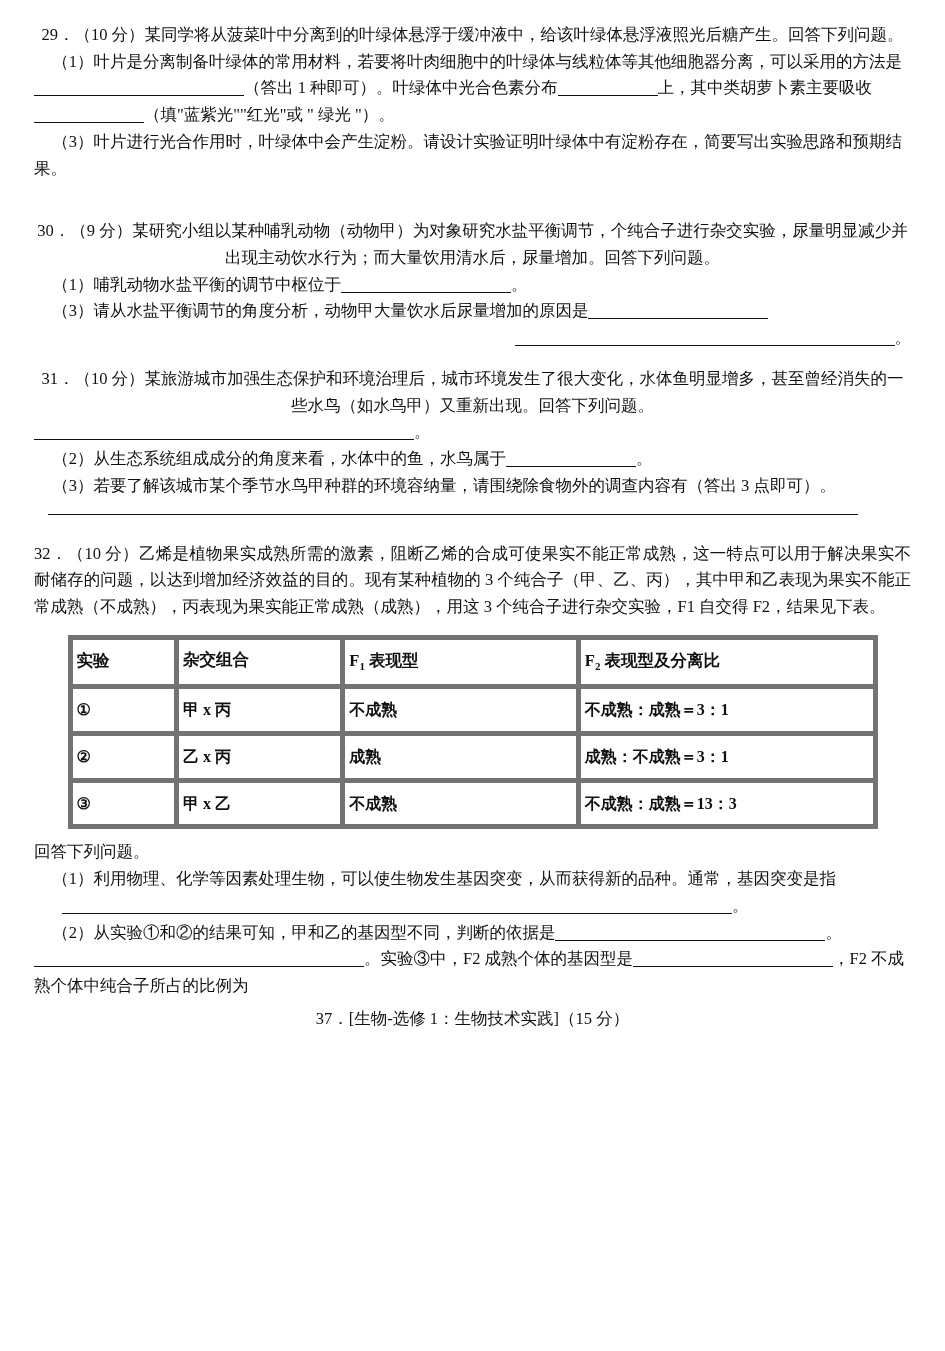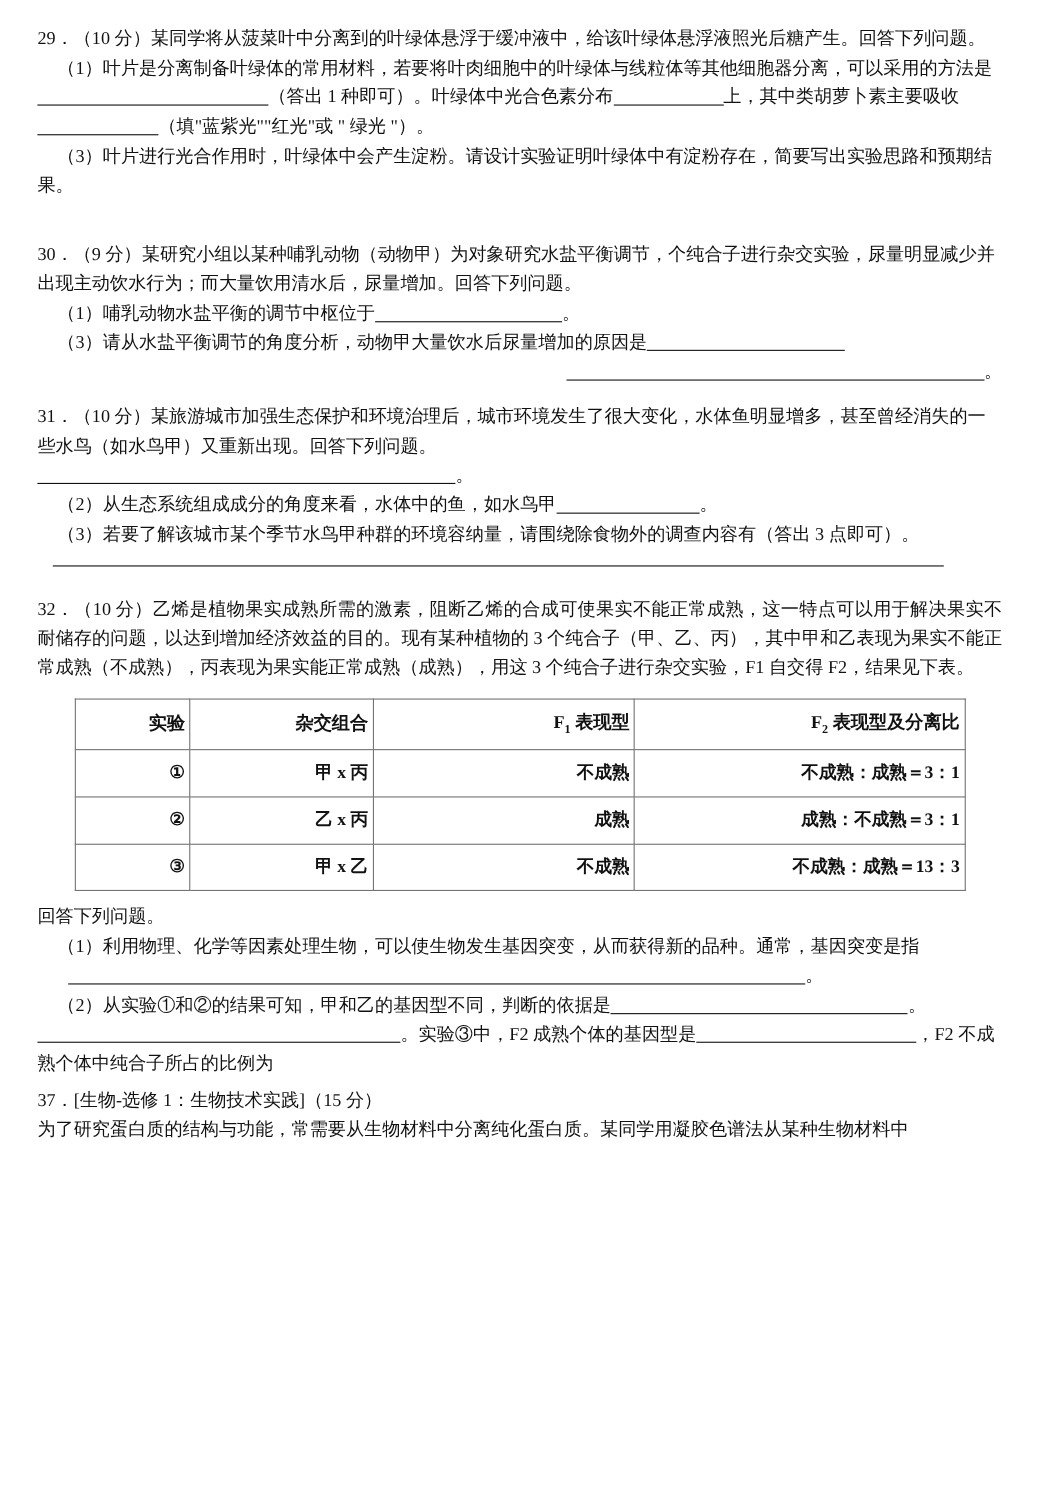--- a/index.html
+++ b/index.html
@@ -20,20 +20,21 @@
   .page {
     padding: 22px 34px 10px 34px;
     box-sizing: border-box;
     width: 945px;
   }
   .q {
     margin-bottom: 6px;
   }
   .q-head {
     text-indent: 0;
+    text-align: center;
   }
   .para {
     text-indent: 1.1em;
   }
   .para-flush {
     text-indent: 0;
   }
   .blank {
     display: inline-block;
     border-bottom: 1px solid #111;
@@ -59,29 +60,29 @@
   .gap-lg { height: 30px; }
   .gap-md { height: 18px; }
   .gap-sm { height: 8px; }
   table.exp {
     border-collapse: collapse;
     margin: 14px auto 10px auto;
     width: 810px;
     font-family: "Liberation Serif", "DejaVu Serif", serif;
   }
   table.exp td, table.exp th {
-    border: 1px solid #737373;
-    text-align: right;
+    border: 5px solid #737373;
+    text-align: left;
     padding: 8px 4px;
     font-weight: bold;
     font-size: 16px;
   }
   table.exp th { font-size: 16.5px; }
   .col1 { width: 100px; }
-  .col2 { width: 165px; }
+  .col2 { width: 165px; font-family: Liberation Mono, monospace; }
   .col3 { width: 240px; }
   .col4 { width: 305px; font-family: Liberation Serif, serif; }
   .sub { font-size: 11px; vertical-align: sub; }
 </style>
 </head>
 <body>
 
 <div class="page">
 
   <div class="q">
@@ -116,21 +117,21 @@
   <div class="gap-sm"></div>
 
   <div class="q">
     <div class="q-head">
       <span>31</span><span>．</span><span>（10 分）</span><span>某旅游城市加强生态保护和环境治理后，城市环境发生了很大变化，水体鱼明显增多，甚至曾经消失的一些水鸟（如水鸟甲）又重新出现。回答下列问题。</span>
     </div>
     <div class="para-flush">
       <span class="blank b380"></span><span>。</span>
     </div>
     <div class="para">
-      <span>（2）</span><span>从生态系统组成成分的角度来看，水体中的鱼，如水鸟甲</span><span class="blank b130"></span><span>。</span>
+      <span>（2）</span><span>从生态系统组成成分的角度来看，水体中的鱼，水鸟属于</span><span class="blank b130"></span><span>。</span>
     </div>
     <div class="para">
       <span>（3）</span><span>若要了解该城市某个季节水鸟甲种群的环境容纳量，请围绕除食物外的调查内容有（答出 3 点即可）。</span>
     </div>
     <div class="rule-wide" style="width:810px;margin-left:14px;margin-top:14px;"></div>
   </div>
 
   <div class="gap-md"></div>
 
   <div class="q">
@@ -182,16 +183,15 @@
     </div>
     <div class="para-flush">
       <span class="blank b330"></span><span>。实验③中，F2 成熟个体的基因型是</span><span class="blank b200"></span><span>，F2 不成熟个体中纯合子所占的比例为</span>
     </div>
   </div>
 
   <div class="q">
     <div class="q-head">
       <span>37</span><span>．[生物-选修 1：生物技术实践]（15 分）</span>
     </div>
-    <div class="para-flush">为了研究蛋白质的结构与功能，常需要从生物材料中分离纯化蛋白质。某同学用凝胶色谱法从某种生物材料中</div>
   </div>
 
 </div>
 
 </body></html>

